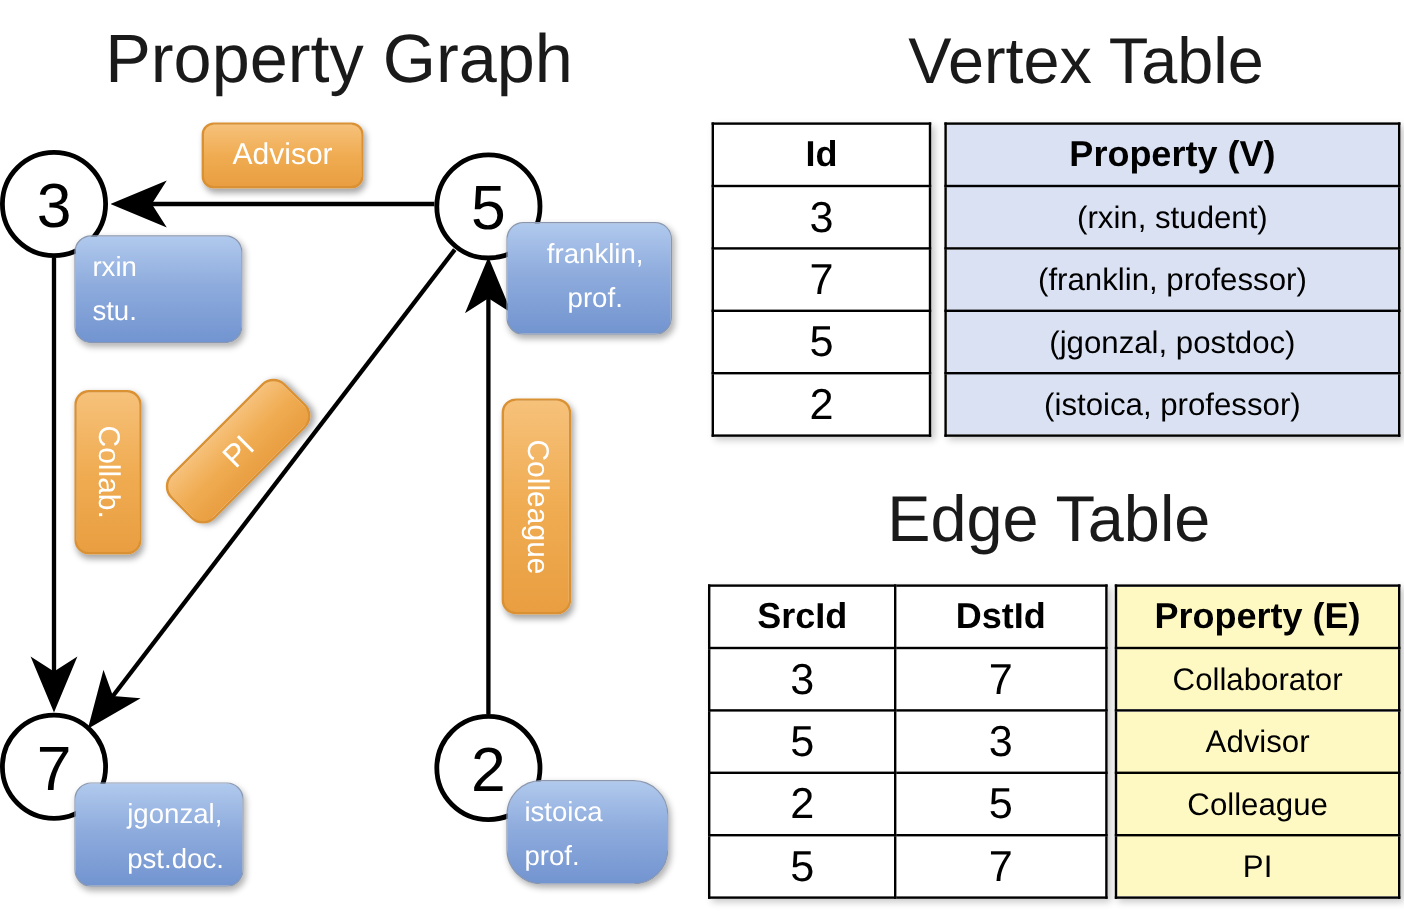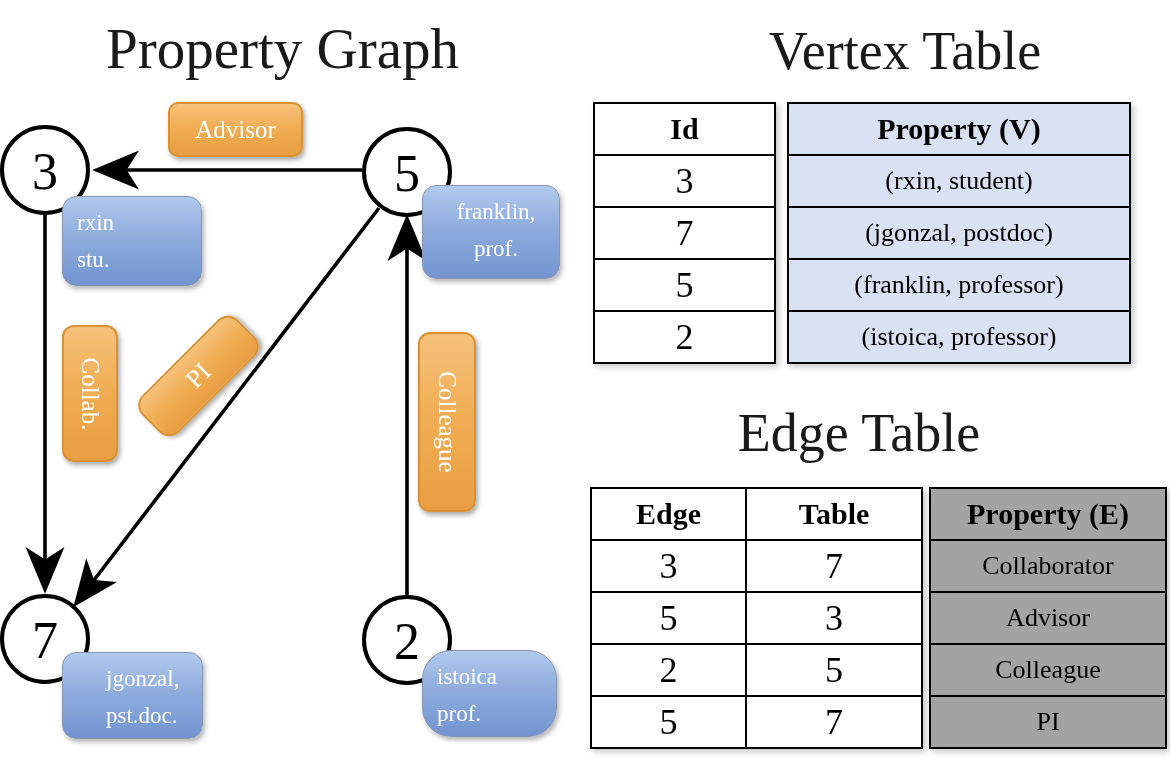--- a/index.html
+++ b/index.html
@@ -1,26 +1,26 @@
 <!DOCTYPE html>
 <html><head>
 <meta charset="utf-8">
 <style>
   html,body{margin:0;padding:0;background:#fff;}
   .slide{
     position:relative;width:1170px;height:760px;background:#fff;overflow:hidden;
-    font-family:Liberation Serif, serif;color:#000;
+    font-family:Liberation Sans, sans-serif;color:#000;
   }
   .big-title{
     position:absolute;margin:0;font-weight:300;color:#1a1a1a;
     text-align:center;letter-spacing:0px;white-space:nowrap;
   }
   .pg-title{left:0;top:16px;width:565px;font-size:57px;line-height:66px;}
   .vt-title{left:615px;top:20px;width:580px;font-size:54px;line-height:62px;}
-  .et-title{left:570px;top:402px;width:578px;font-size:54px;line-height:62px;}
+  .et-title{left:585px;top:402px;width:578px;font-size:54px;line-height:62px;}
 
   svg.edges{position:absolute;left:0;top:0;z-index:1;}
 
   .node{
     position:absolute;width:90px;height:90px;border:4px solid #000;border-radius:50%;
     background:#fff;box-sizing:border-box;z-index:2;
     display:flex;align-items:center;justify-content:center;
   }
   .node .digit{font-size:52px;font-weight:300;line-height:1;transform:translateY(2px);}
 
@@ -49,21 +49,21 @@
     box-shadow:3px 3px 6px rgba(0,0,0,0.22);background:#fff;
   }
   .tbl td{
     border:2.5px solid #000;text-align:center;vertical-align:middle;
     padding:0;height:50px;overflow:hidden;white-space:nowrap;
   }
   .tbl td.hdr{font-weight:bold;font-size:30px;margin-left:21px;}
   .tbl td.num{font-size:36px;}
   .tbl td.txt{font-size:26px;}
   .bluecell{background:#D9E1F2;}
-  .tancell{background:#a3a3a3;}
+  .tancell{background:#fef9c3;}
 </style>
 </head>
 <body>
 
 <div class="slide">
 
   <h1 class="big-title pg-title">Property Graph</h1>
 
   <svg class="edges" width="1170" height="760" viewBox="0 0 1170 760">
     <defs>
@@ -135,47 +135,47 @@
     </tr>
     <tr>
       <td class="num">5</td>
     </tr>
     <tr>
       <td class="num">2</td>
     </tr>
   </tbody>
     </table>
 
-  <table class="tbl" style="left:787px;top:102px;width:344px;">
+  <table class="tbl" style="left:787px;top:102px;width:380px;">
     <tbody>
         <tr>
       <td class="hdr bluecell">Property (V)</td>
     </tr>
     <tr>
       <td class="txt bluecell">(rxin, student)</td>
     </tr>
     <tr>
+      <td class="txt bluecell">(franklin, professor)</td>
+    </tr>
+    <tr>
       <td class="txt bluecell">(jgonzal, postdoc)</td>
     </tr>
     <tr>
-      <td class="txt bluecell">(franklin, professor)</td>
-    </tr>
-    <tr>
       <td class="txt bluecell">(istoica, professor)</td>
     </tr>
   </tbody>
     </table>
 
   <h2 class="big-title et-title">Edge Table</h2>
 
   <table class="tbl" style="left:590px;top:487px;width:333px;">
     <tbody>
         <tr>
-      <td class="hdr" style="width:153px;">Edge</td>
-      <td class="hdr">Table</td>
+      <td class="hdr" style="width:153px;">SrcId</td>
+      <td class="hdr">DstId</td>
     </tr>
     <tr>
       <td class="num">3</td>
       <td class="num">7</td>
     </tr>
     <tr>
       <td class="num">5</td>
       <td class="num">3</td>
     </tr>
     <tr>

